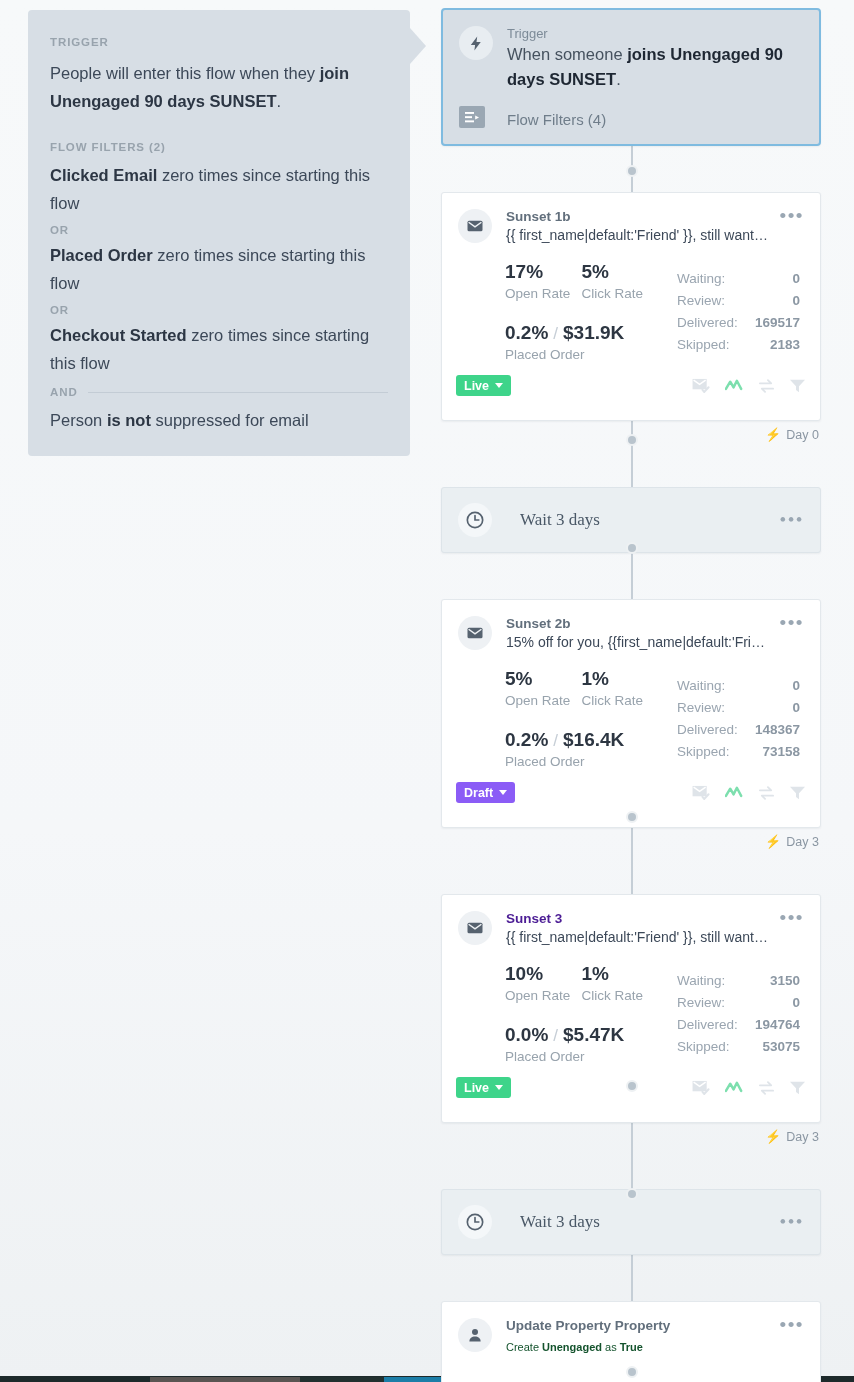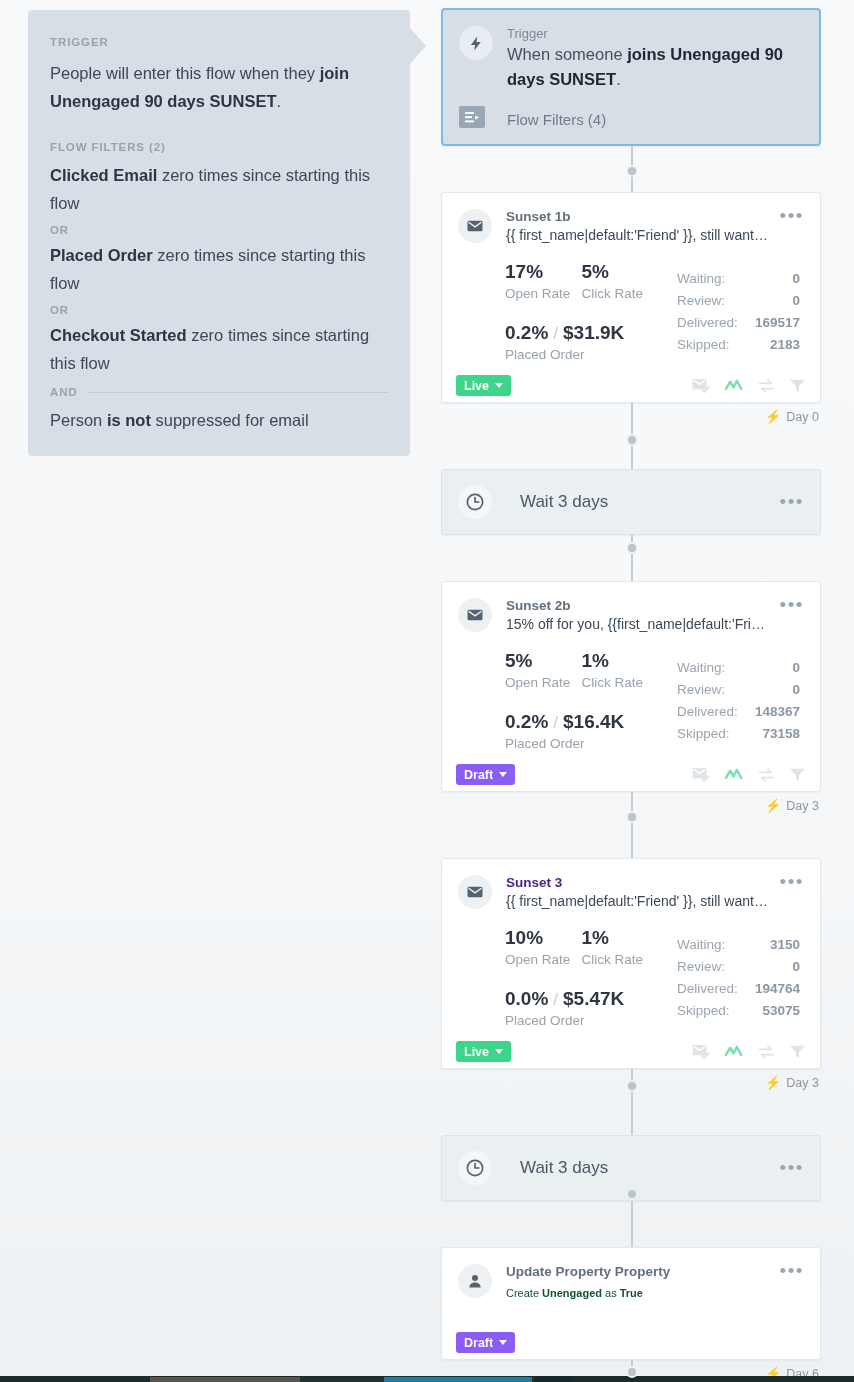--- a/index.html
+++ b/index.html
@@ -169,20 +169,21 @@
     border-radius: 2px;
     margin-right: 22px;
     display: flex; align-items: center; justify-content: center;
   }
   .ff-label { font-size: 15px; color: #6f7d8a; }
 
   
   .wait-inner {
     display: flex; align-items: center;
     padding: 15px 16px;
+    font-family: Liberation Serif, serif;
   }
   .wait-title {
     flex: 1;
     font-size: 17px;
     color: #4a5867;
     margin-left: 14px;
   }
 
   
   .metrics {
@@ -213,21 +214,21 @@
   .m-kv {
     display: flex; justify-content: space-between;
     font-size: 13.5px; line-height: 22px;
   }
   .m-kv .k { color: #9aa5b0; }
   .m-kv .v { color: #8b97a3; font-weight: bold; }
 
   
   .card-foot {
     display: flex; align-items: center;
-    padding: 6px 14px 6px 14px;
+    padding: 6px 14px 24px 14px;
   }
   .badge {
     display: inline-flex; align-items: center;
     height: 21px;
     padding: 0 8px;
     border-radius: 3px;
     font-size: 12.5px;
     font-weight: bold;
     color: #ffffff;
     cursor: pointer;

